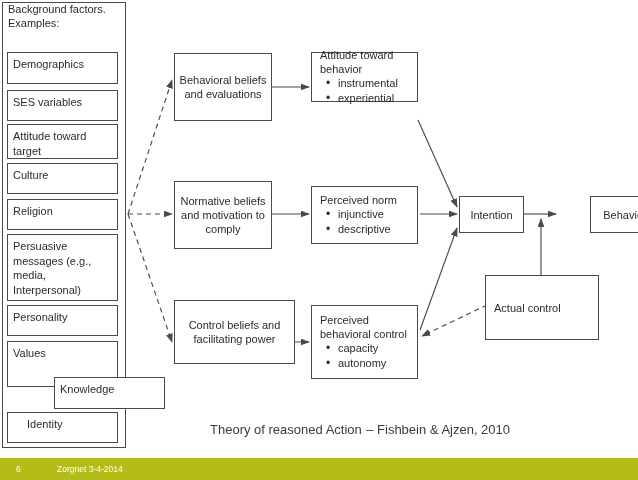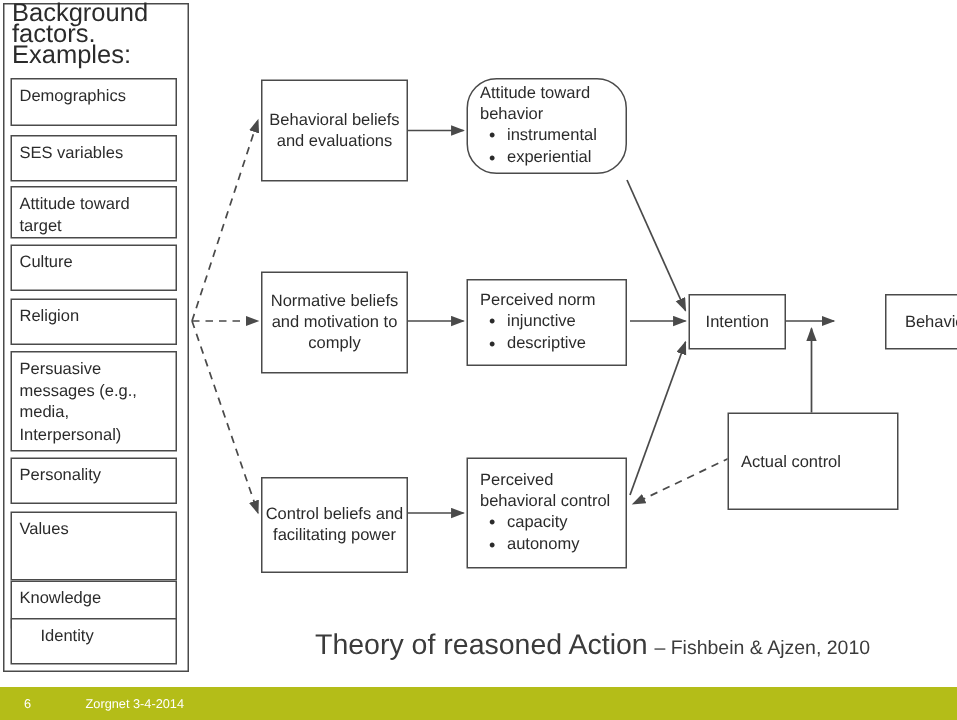--- a/index.html
+++ b/index.html
@@ -66,21 +66,21 @@
     height: 446px;
     box-sizing: border-box;
     border: 1px solid #4a4a4a;
     background: #ffffff;
   }
   #bg-heading {
     position: absolute;
     left: 8px;
     top: 2px;
     width: 110px;
-    font-size: 17px;
+    font-size: 11px;
     line-height: 14px;
     color: #2b2b2b;
   }
   .bgitem {
     position: absolute;
     left: 7px;
     width: 111px;
     box-sizing: border-box;
     border: 1px solid #4a4a4a;
     background: #ffffff;
@@ -92,21 +92,21 @@
 
   
   #caption {
     position: absolute;
     left: 210px;
     top: 420px;
     white-space: nowrap;
     color: #3b3b3b;
   }
   #caption .main {
-    font-size: 19px;
+    font-size: 13px;
   }
   #caption .src {
     font-size: 13px;
   }
 
   
   #footer {
     position: absolute;
     left: 0;
     bottom: 0;
@@ -154,21 +154,21 @@
   </div>
   <div class="bgitem" style="top:305px;height:31px;">
     <span>Personality</span>
   </div>
   <div class="bgitem" style="top:234px;height:67px;">
     <span>Persuasive messages (e.g., media, Interpersonal)</span>
   </div>
   <div class="bgitem" style="top:341px;height:46px;">
     <span>Values</span>
   </div>
-  <div class="bgitem" style="top:387px;height:32px;">
+  <div class="bgitem" style="top:377px;height:32px;margin-left:47px;">
     <span>Knowledge</span>
   </div>
   <div class="bgitem" style="top:412px;height:31px;padding-left:19px;">
     <span>Identity</span>
   </div>
 
   <svg id="links" viewBox="0 0 638 480" xmlns="http://www.w3.org/2000/svg">
     <defs>
       <marker id="ah" markerWidth="9" markerHeight="9" refX="7.2" refY="3" orient="auto">
         <path d="M0,0 L8,3 L0,6 z" fill="#4a4a4a"></path>
@@ -193,41 +193,41 @@
       <path d="M541,276 L541,219"></path>
 
       <path d="M487,305 L422,336" stroke-dasharray="5,4"></path>
     </g>
   </svg>
 
   <div class="dbox" style="left:174px;top:53px;width:98px;height:68px;">
     <div class="title">Behavioral beliefs and evaluations</div>
   </div>
 
-  <div class="dbox lefttitle" style="left:311px;top:52px;width:107px;height:64px;border-radius:20px;">
+  <div class="dbox lefttitle" style="left:311px;top:52px;width:107px;height:50px;">
     <div class="title">Attitude toward behavior</div>
     <ul>
       <li>instrumental</li>
       <li>experiential</li>
     </ul>
   </div>
 
   <div class="dbox" style="left:174px;top:181px;width:98px;height:68px;">
     <div class="title">Normative beliefs and motivation to comply</div>
   </div>
 
   <div class="dbox lefttitle" style="left:311px;top:186px;width:107px;height:58px;">
     <div class="title">Perceived norm</div>
     <ul>
       <li>injunctive</li>
       <li>descriptive</li>
     </ul>
   </div>
 
-  <div class="dbox" style="left:174px;top:318px;width:98px;height:64px;justify-content:center;">
+  <div class="dbox" style="left:174px;top:300px;width:121px;height:64px;justify-content:center;">
     <div class="title">Control beliefs and facilitating power</div>
   </div>
 
   <div class="dbox lefttitle" style="left:311px;top:305px;width:107px;height:74px;">
     <div class="title">Perceived behavioral control</div>
     <ul>
       <li>capacity</li>
       <li>autonomy</li>
     </ul>
   </div>

